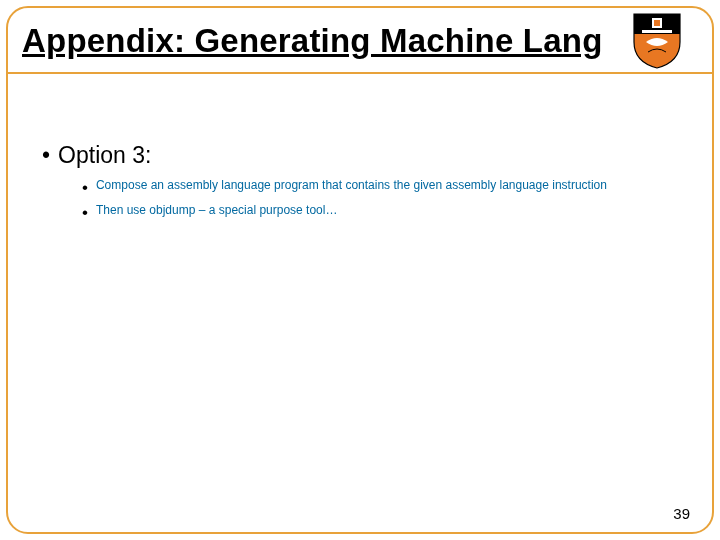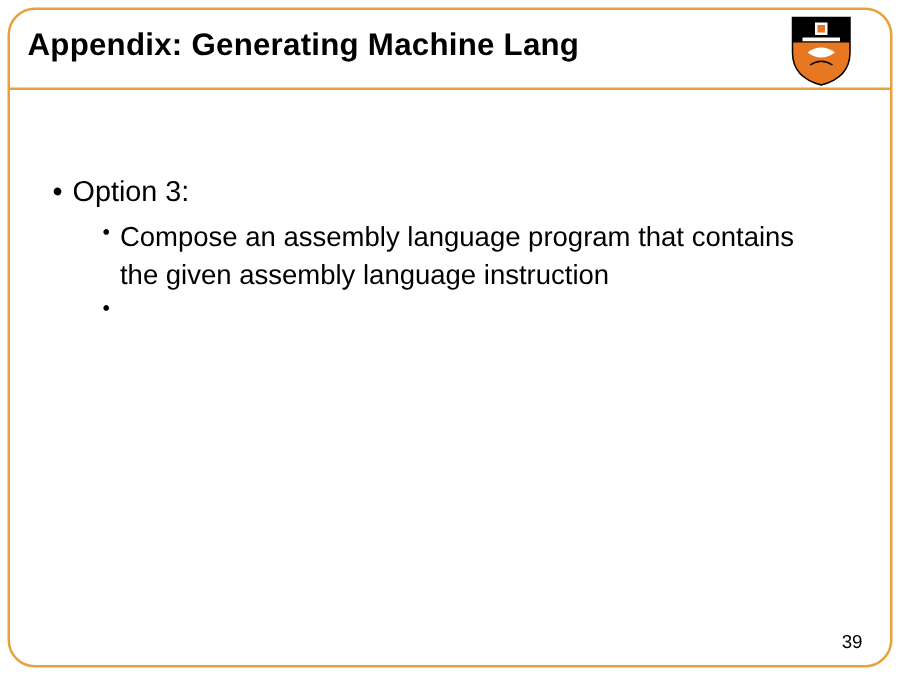--- a/index.html
+++ b/index.html
@@ -21,24 +21,25 @@
     border-radius: 22px;
     background: #fff;
   }
   .title-wrap {
     position: relative;
     border-bottom: 2.5px solid #e8a23a;
     padding: 14px 20px 12px 14px;
     min-height: 64px;
   }
   .title {
-    font-size: 25px;
+    font-size: 33px;
     font-weight: bold;
     color: #000;
     letter-spacing: 0.2px;
+    text-decoration: underline;
   }
   .shield {
     position: absolute;
     top: 4px;
     right: 30px;
   }
   .body {
     padding: 48px 40px 0 34px;
   }
   .opt-row {
@@ -66,22 +67,22 @@
     align-items: flex-start;
     margin-bottom: 2px;
   }
   .sub-bullet {
     font-size: 17px;
     color: #000;
     margin-right: 8px;
     line-height: 1.35;
   }
   .sub-text {
-    font-size: 22px;
-    color: #000000;
+    font-size: 12px;
+    color: #0369a1;
     line-height: 1.35;
     max-width: 560px;
   }
   .pagenum {
     position: absolute;
     bottom: 10px;
     right: 22px;
     font-size: 15px;
     color: #000;
   }
@@ -111,19 +112,20 @@
       <span class="opt-bullet">•</span>
       <span class="opt-label">Option 3:</span>
     </div>
     <div class="sub-list">
       <div class="sub-row">
         <span class="sub-bullet">•</span>
         <span class="sub-text">Compose an assembly language program that contains the given assembly language instruction</span>
       </div>
       <div class="sub-row">
         <span class="sub-bullet">•</span>
+        <span class="sub-text">Then use objdump – a special purpose tool…</span>
       </div>
     </div>
   </div>
 
   <div class="pagenum">39</div>
 
 </div>
 
 </body></html>

